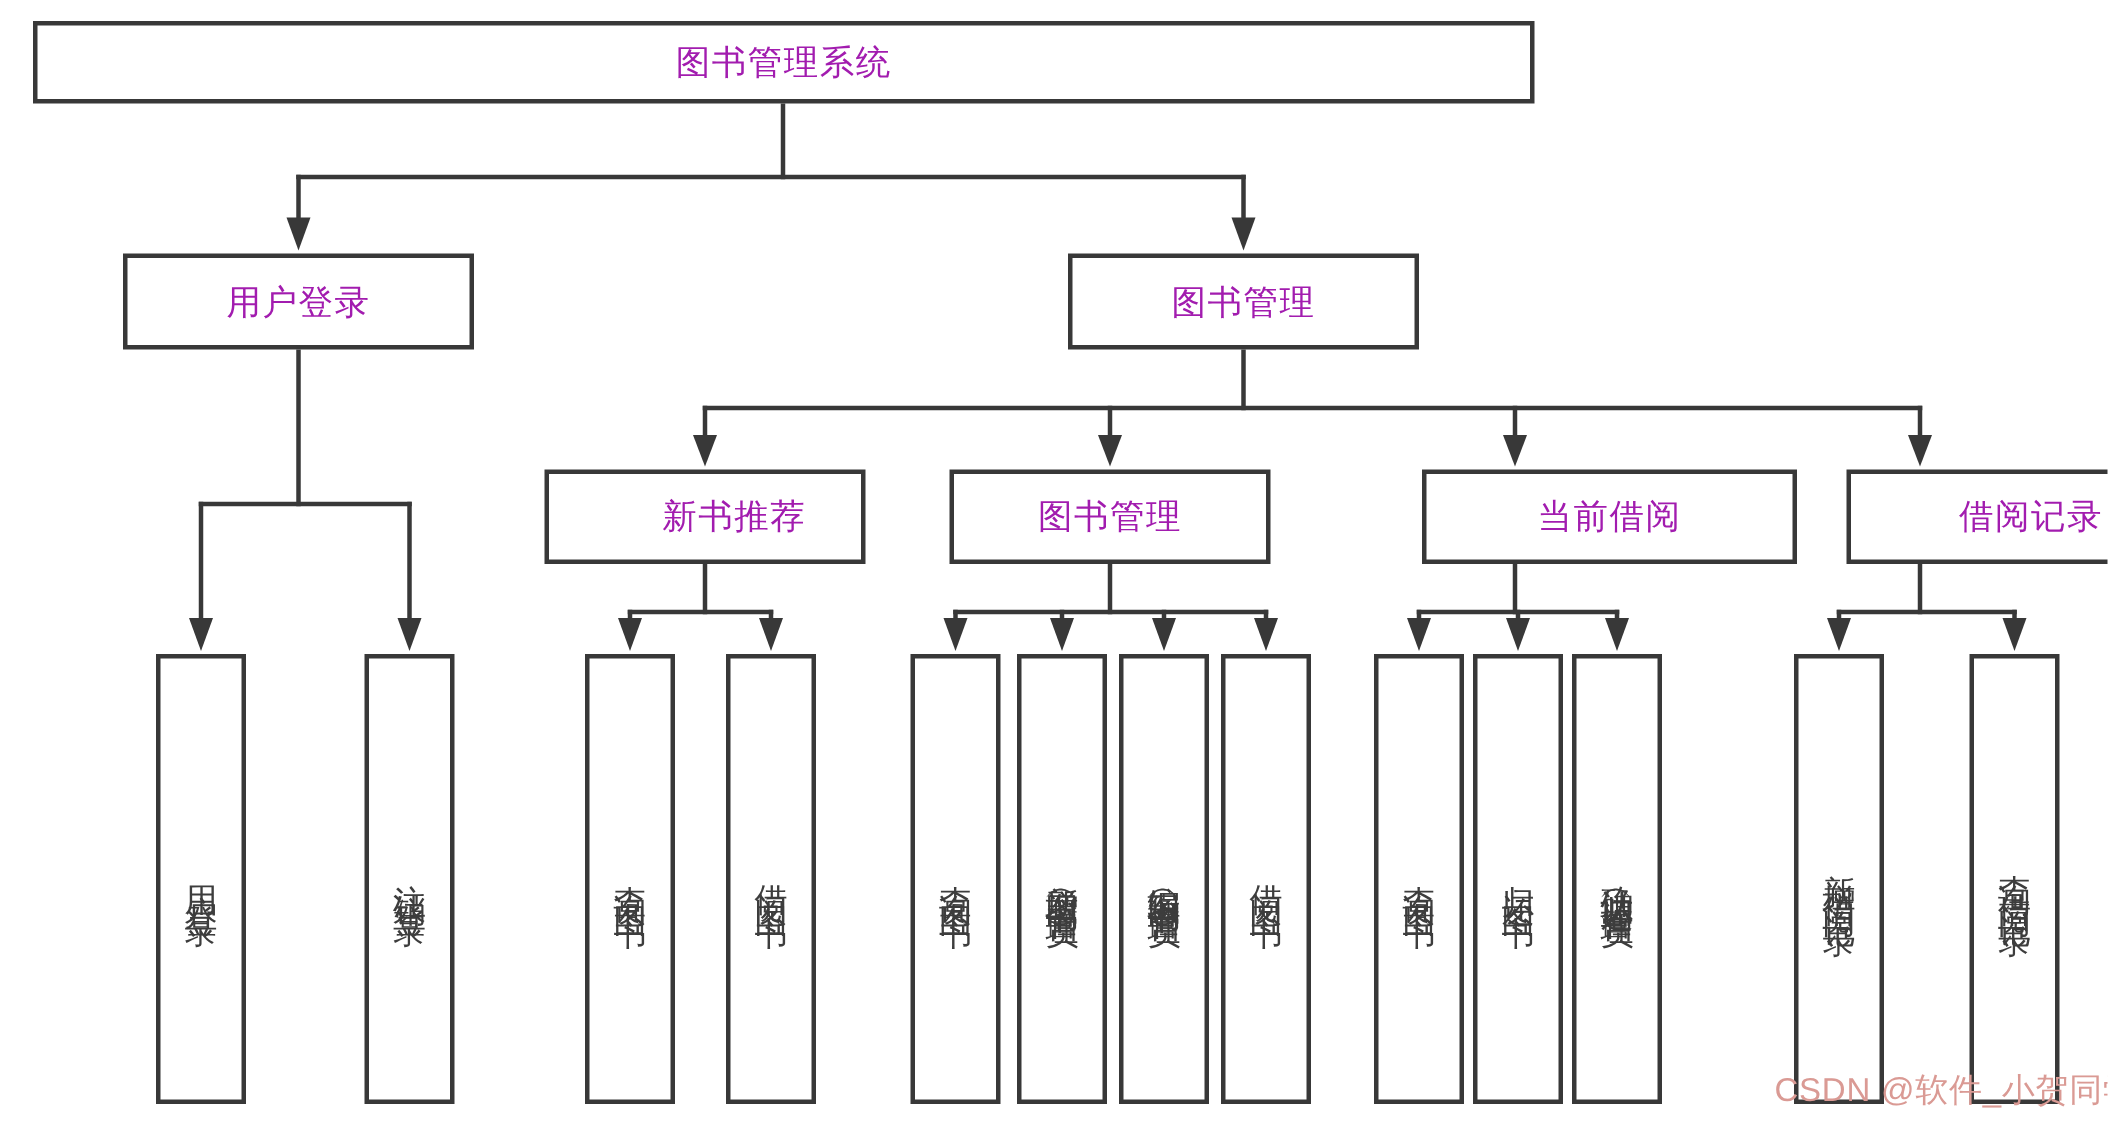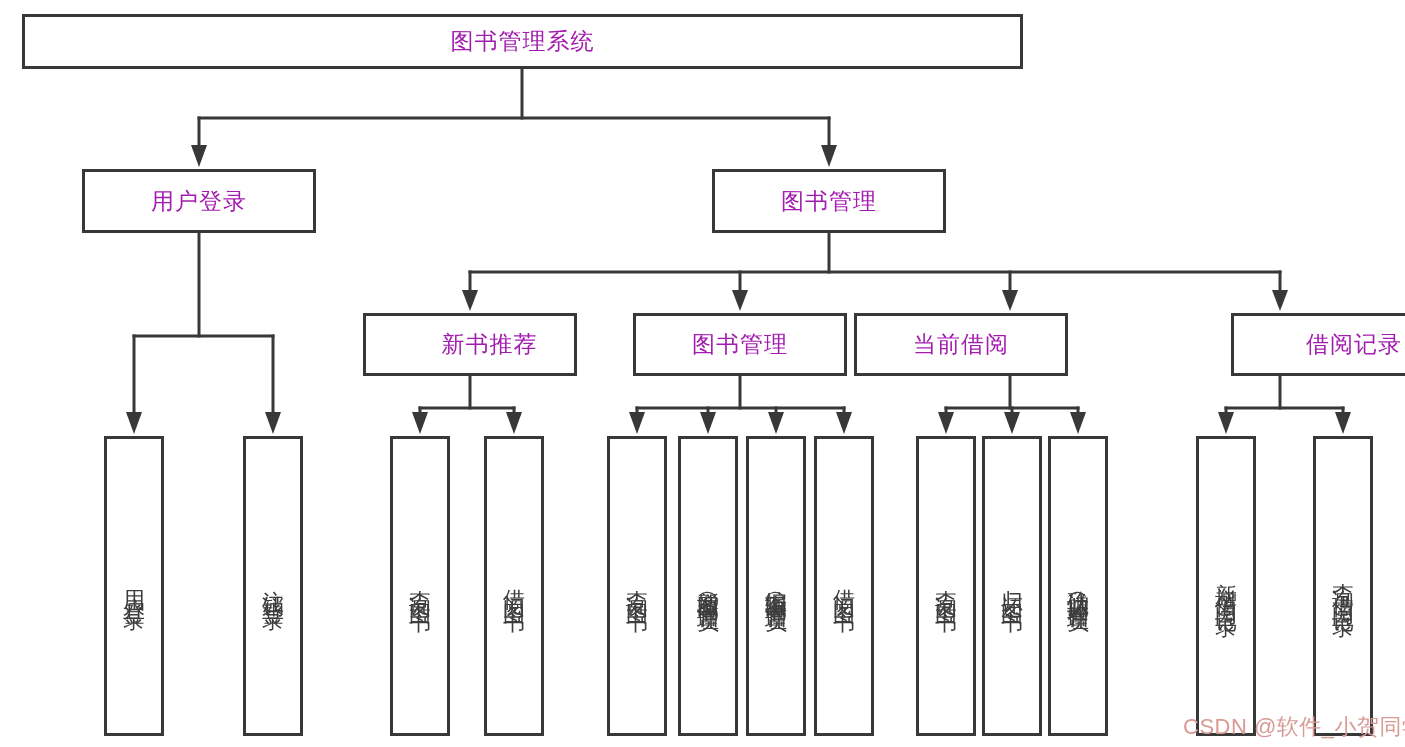--- a/index.html
+++ b/index.html
@@ -30,21 +30,21 @@
   }
   .node.root   { left: 22px;  top: 14px;  width: 1001px; height: 55px; }
 
   .node.lvl2   { top: 169px; height: 64px; }
   .node.user-login      { left: 82px;  width: 234px; }
   .node.book-management { left: 712px; width: 234px; }
 
   .node.lvl3   { top: 313px; height: 63px; }
   .node.new-book-recommend { left: 363px;  width: 214px; padding-left: 39px; }
   .node.book-borrow        { left: 633px;  width: 214px; }
-  .node.current-borrow     { left: 854px;  width: 214px; }
+  .node.current-borrow     { left: 948px;  width: 250px; }
   .node.borrow-record      { left: 1231px; width: 222px; padding-left: 24px; }
 
   .leaf {
     position: absolute;
     top: 436px; height: 300px; width: 60px;
     background: #ffffff;
     border: 3px solid #383838;
     color: #3d3d3d;
     display: flex; align-items: center; justify-content: center;
     z-index: 2;

